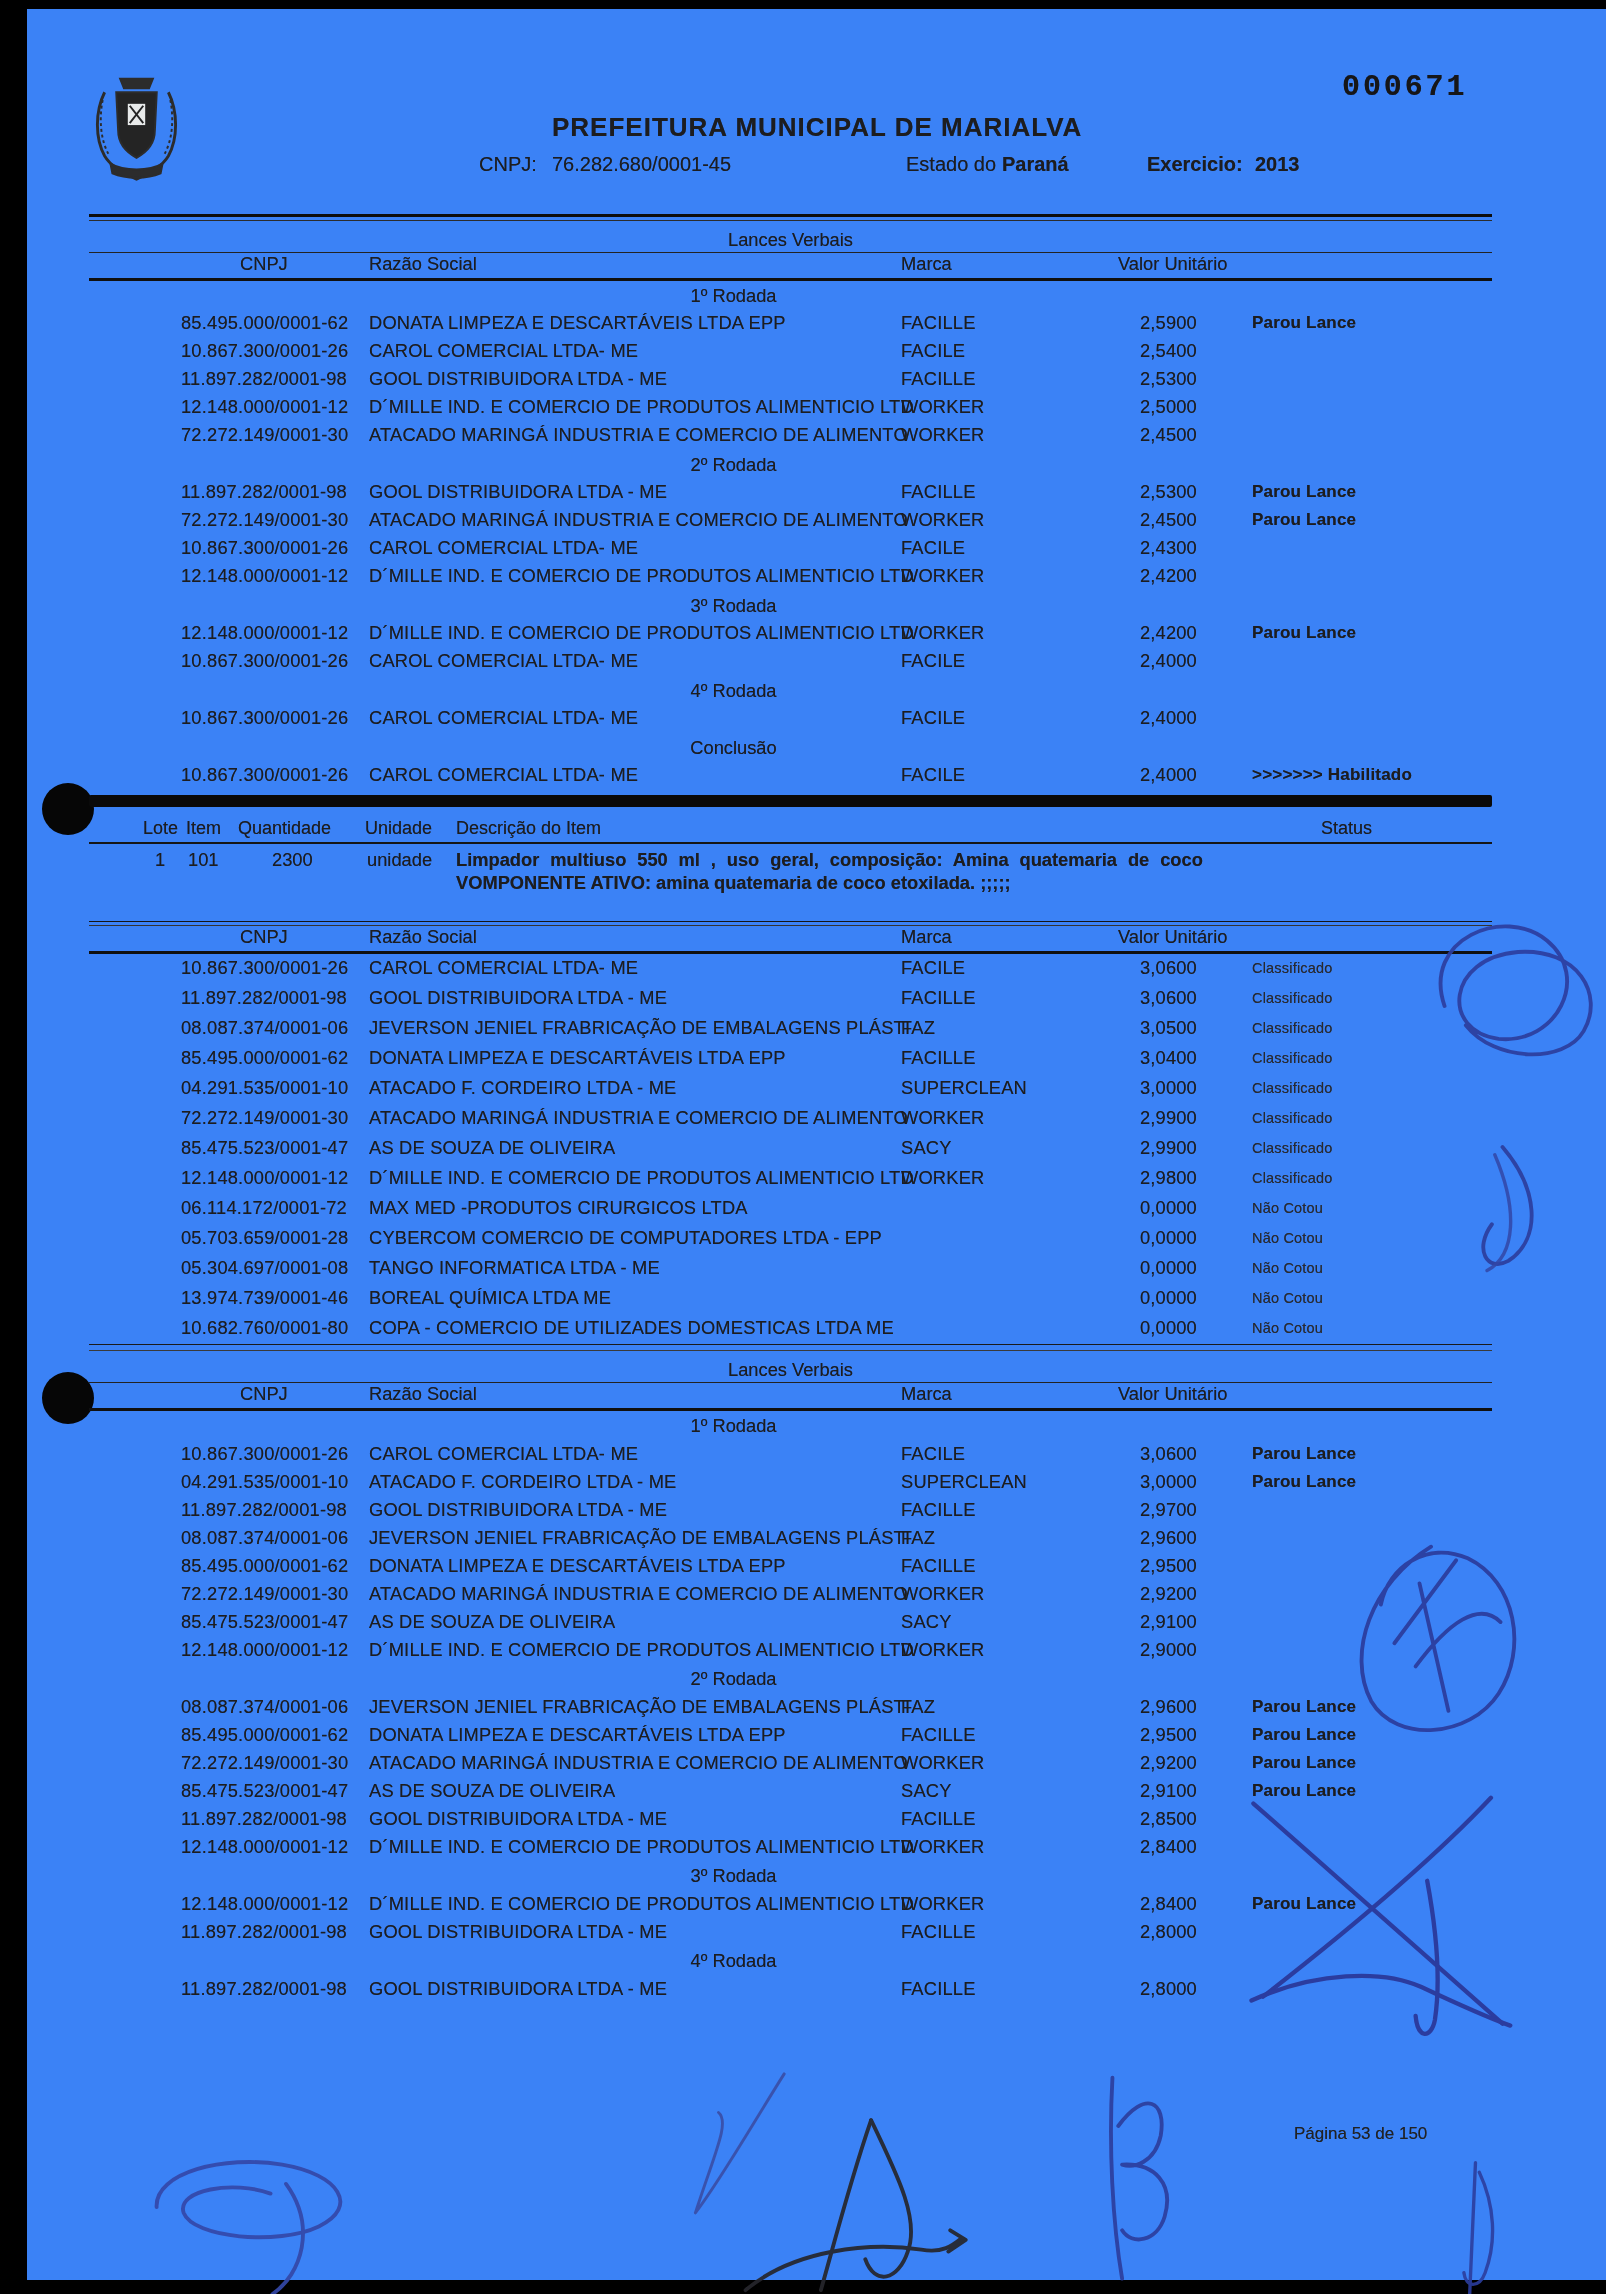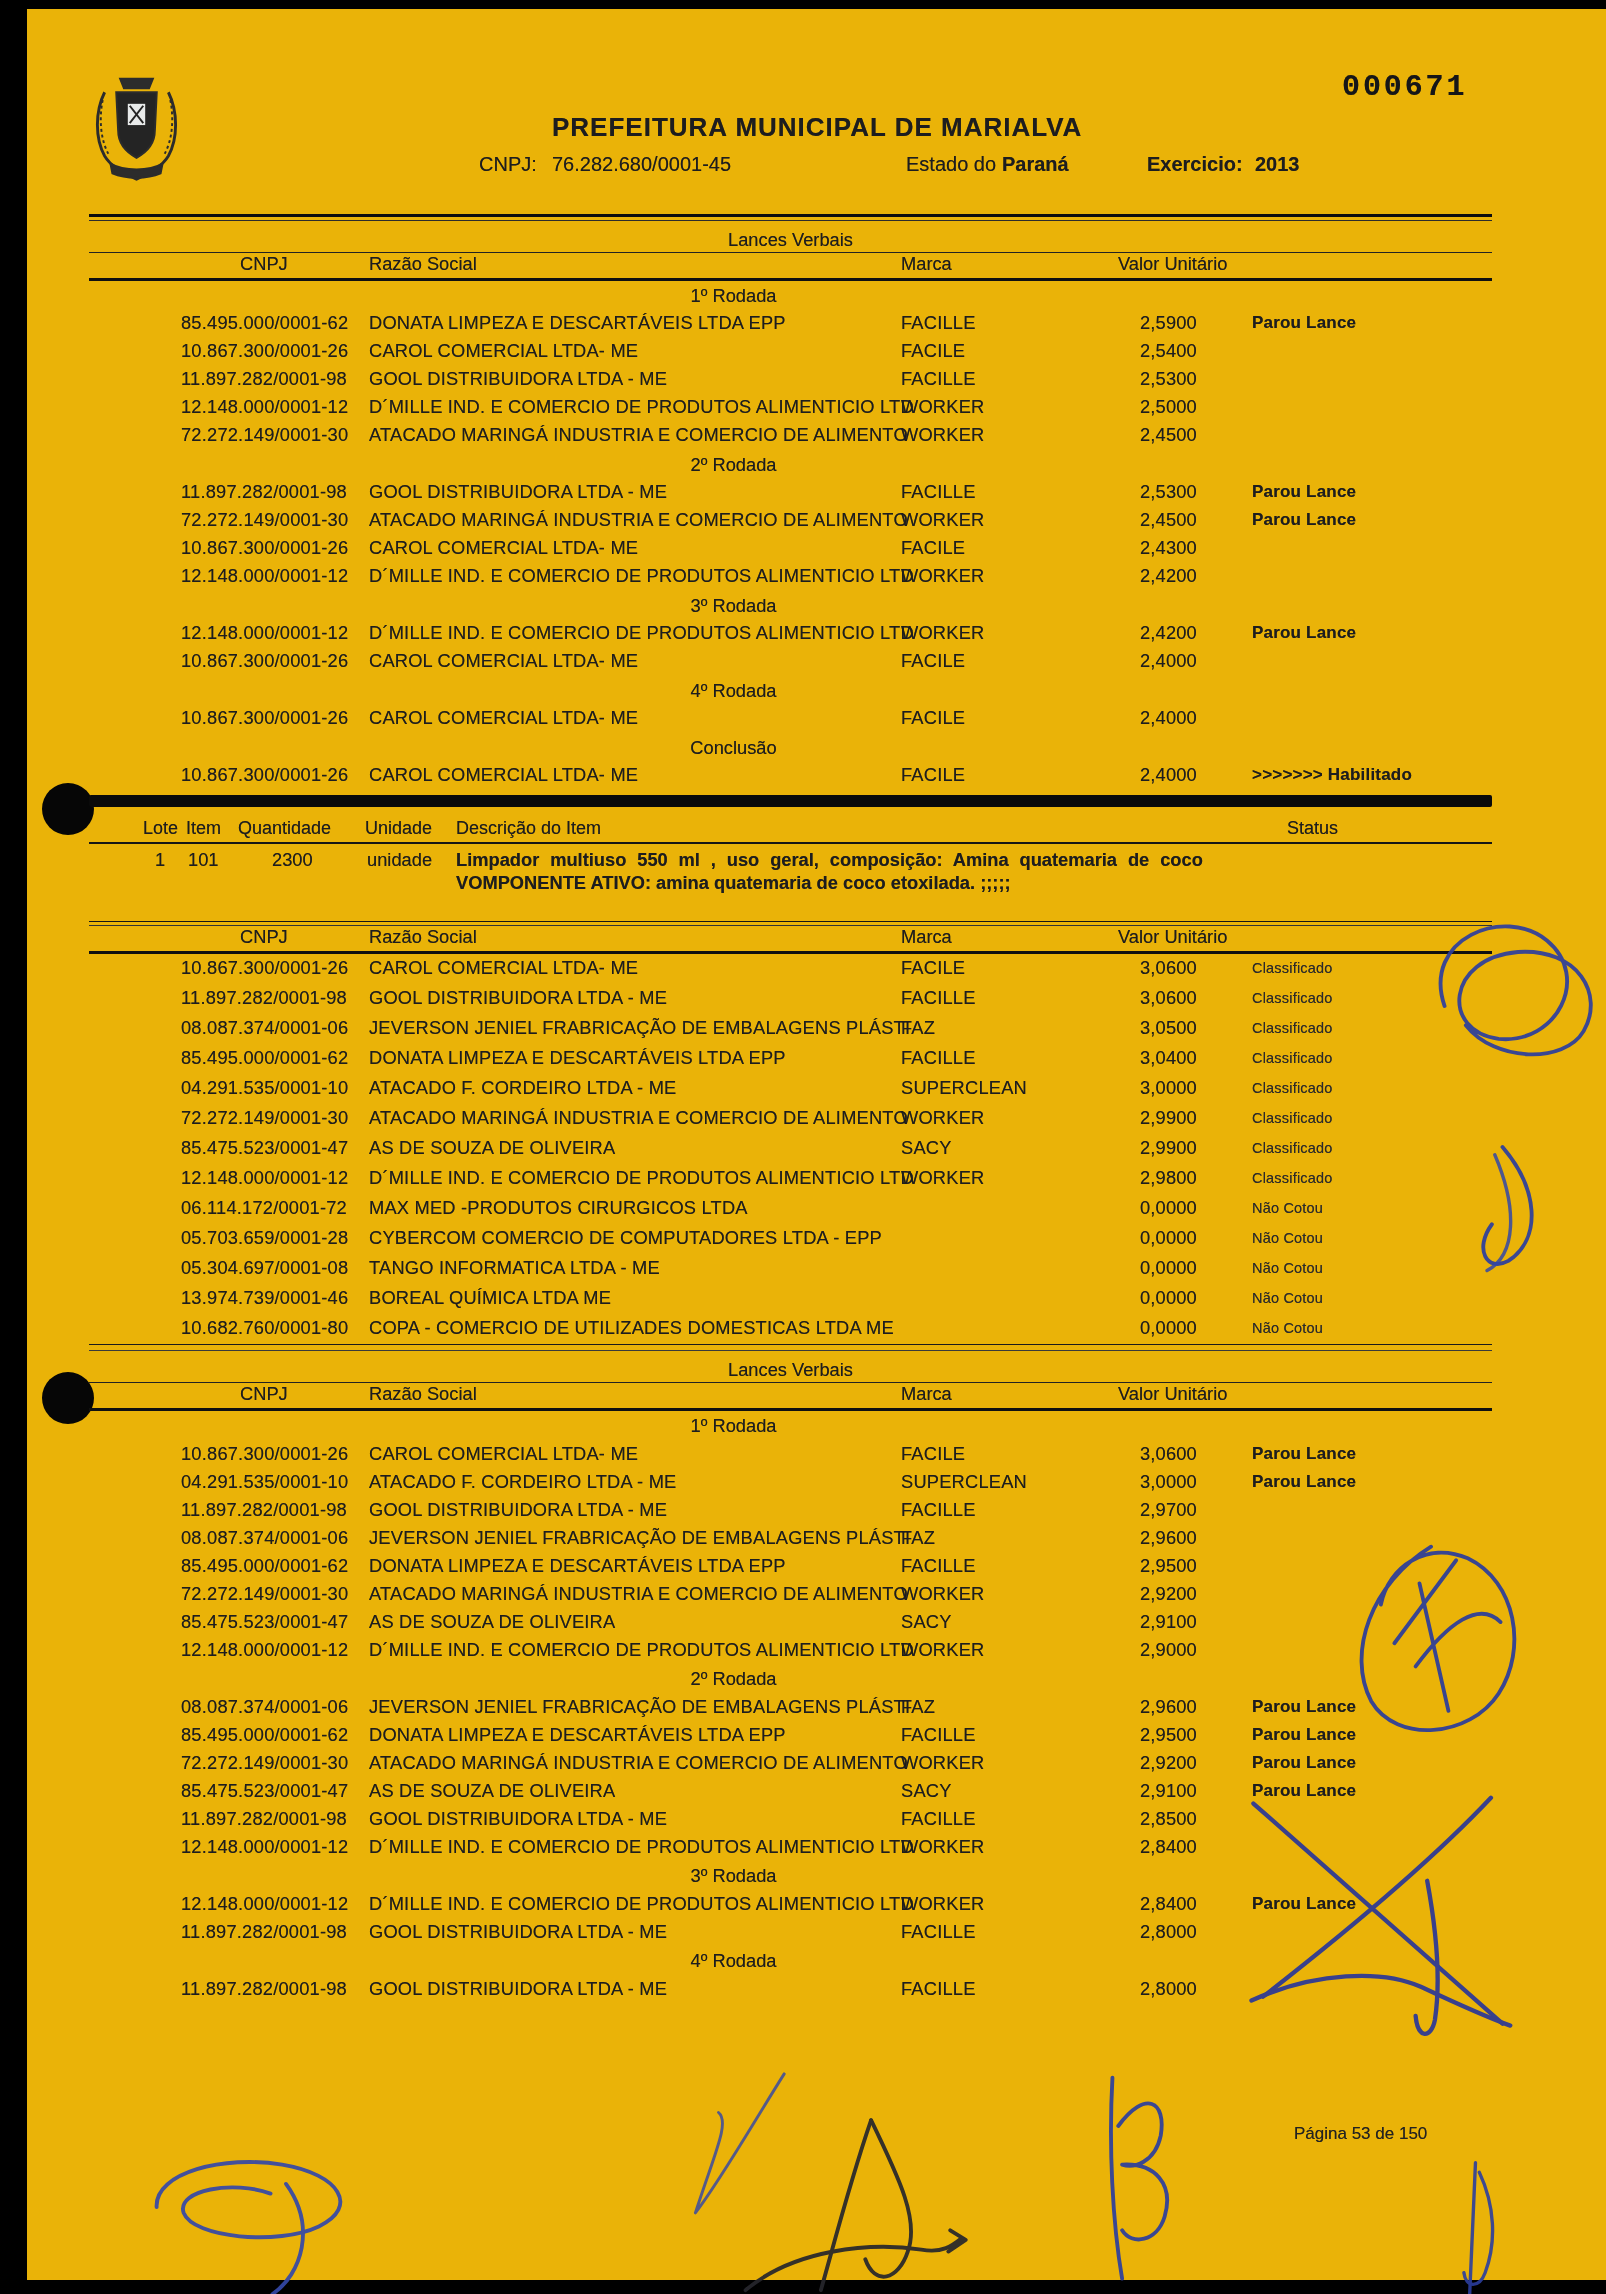--- a/index.html
+++ b/index.html
@@ -1,16 +1,16 @@
 <!DOCTYPE html>
 <html><head>
 <meta charset="utf-8">
 <style>
   html,body{margin:0;padding:0;background:#222;}
-  .page{position:relative;width:1607px;height:2294px;background:#eab308;
+  .page{position:relative;width:1607px;height:2294px;background:#3b82f6;
         font-family:"Liberation Sans",sans-serif;color:#1d1d1f;overflow:hidden;
         text-shadow:0 0 0.4px rgba(20,20,25,.55);}
   .strip-top{position:absolute;left:0;top:0;width:100%;height:8.7px;background:#000;}
   .strip-left{position:absolute;left:0;top:0;width:27px;height:100%;background:#000;}
   .strip-bottom{position:absolute;left:0;bottom:0;width:100%;height:14.5px;background:#000;}
   .hole{position:absolute;left:42px;width:52px;height:52px;border-radius:50%;background:#060606;}
   .hole1{top:783px;} .hole2{top:1372px;}
 
   .stamp{position:absolute;left:1342px;top:70px;font-family:"Liberation Mono",monospace;
          font-weight:bold;font-size:30px;letter-spacing:2.9px;color:#161618;}
@@ -44,21 +44,21 @@
   .trow span{position:absolute;top:2.9px;}
   .c1{left:92px;} .c2{left:280px;} .c3{left:812px;}
   .c4{left:982px;width:126px;text-align:right;}
   .c5{left:1163px;font-weight:bold;font-size:17px;top:3.9px !important;}
   .propostas .trow{height:30px;}
   .propostas .c5{font-weight:normal;font-size:14.5px;top:5.8px !important;color:#2a2a2e;}
 
   .heavy-bar{height:11.6px;margin-top:5.8px;background:#0a0a0a;border-radius:1.9px;}
   .lote-head{position:relative;height:25px;margin-top:9.7px;border-bottom:2.9px solid #161616;font-size:18px;}
   .lote-head span{position:absolute;bottom:2.9px;}
-  .lh1{left:54px;} .lh2{left:97px;} .lh3{left:149px;} .lh4{left:276px;} .lh5{left:367px;} .lh6{left:1198px;text-align:right;}
+  .lh1{left:54px;} .lh2{left:97px;} .lh3{left:149px;} .lh4{left:276px;} .lh5{left:367px;} .lh6{left:1232px;text-align:right;}
   .lote-row{position:relative;margin-top:3.9px;height:73px;font-size:18.3px;}
   .lote-row>span{position:absolute;top:1.9px;}
   .lr1{left:66px;} .lr2{left:99px;} .lr3{left:183px;} .lr4{left:278px;}
   .lote-desc{position:absolute;left:367px;top:0;width:813px;font-weight:bold;line-height:23px;}
   .ds{word-spacing:5.8px;}
   .rule-end{height:3.9px;border-top:1.9px solid #141414;border-bottom:1px solid #333;}
 
   .footer{position:absolute;left:1294px;top:2124px;font-size:17px;color:#222;}
   .ink{position:absolute;left:0;top:0;pointer-events:none;}
 </style>

